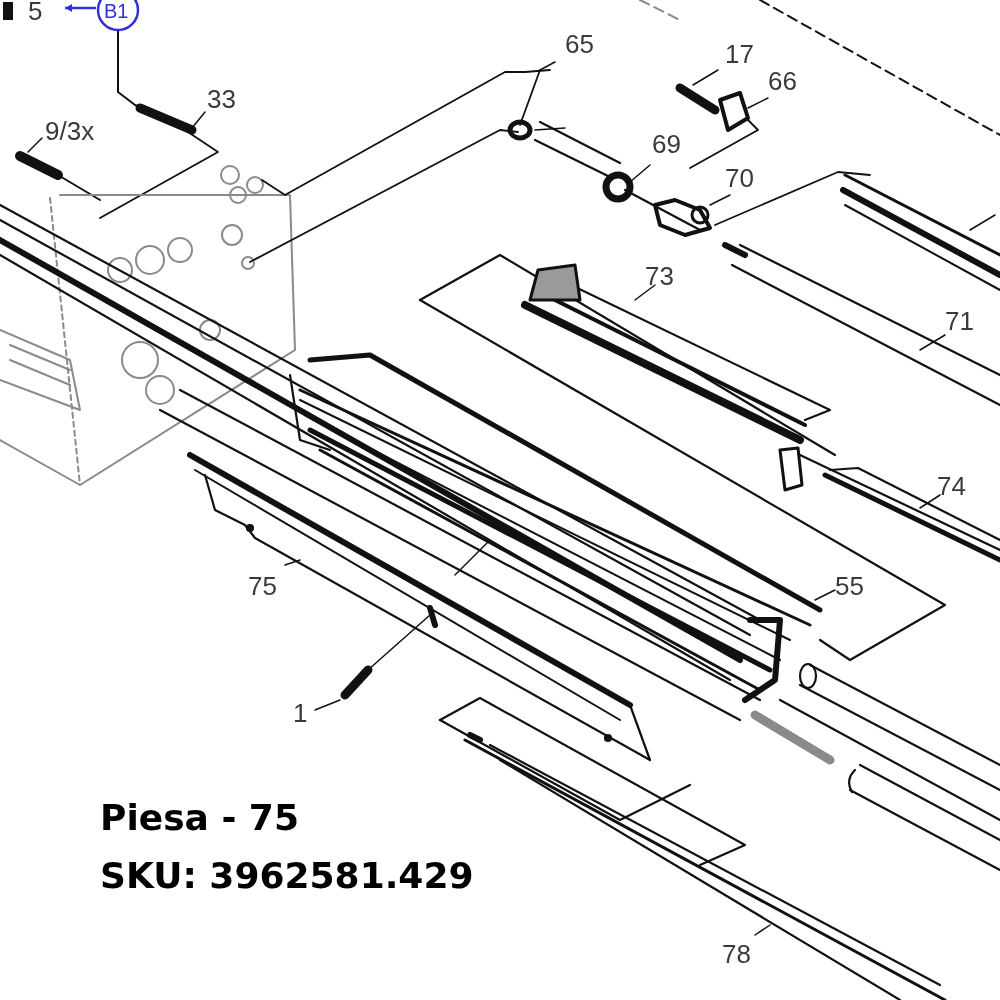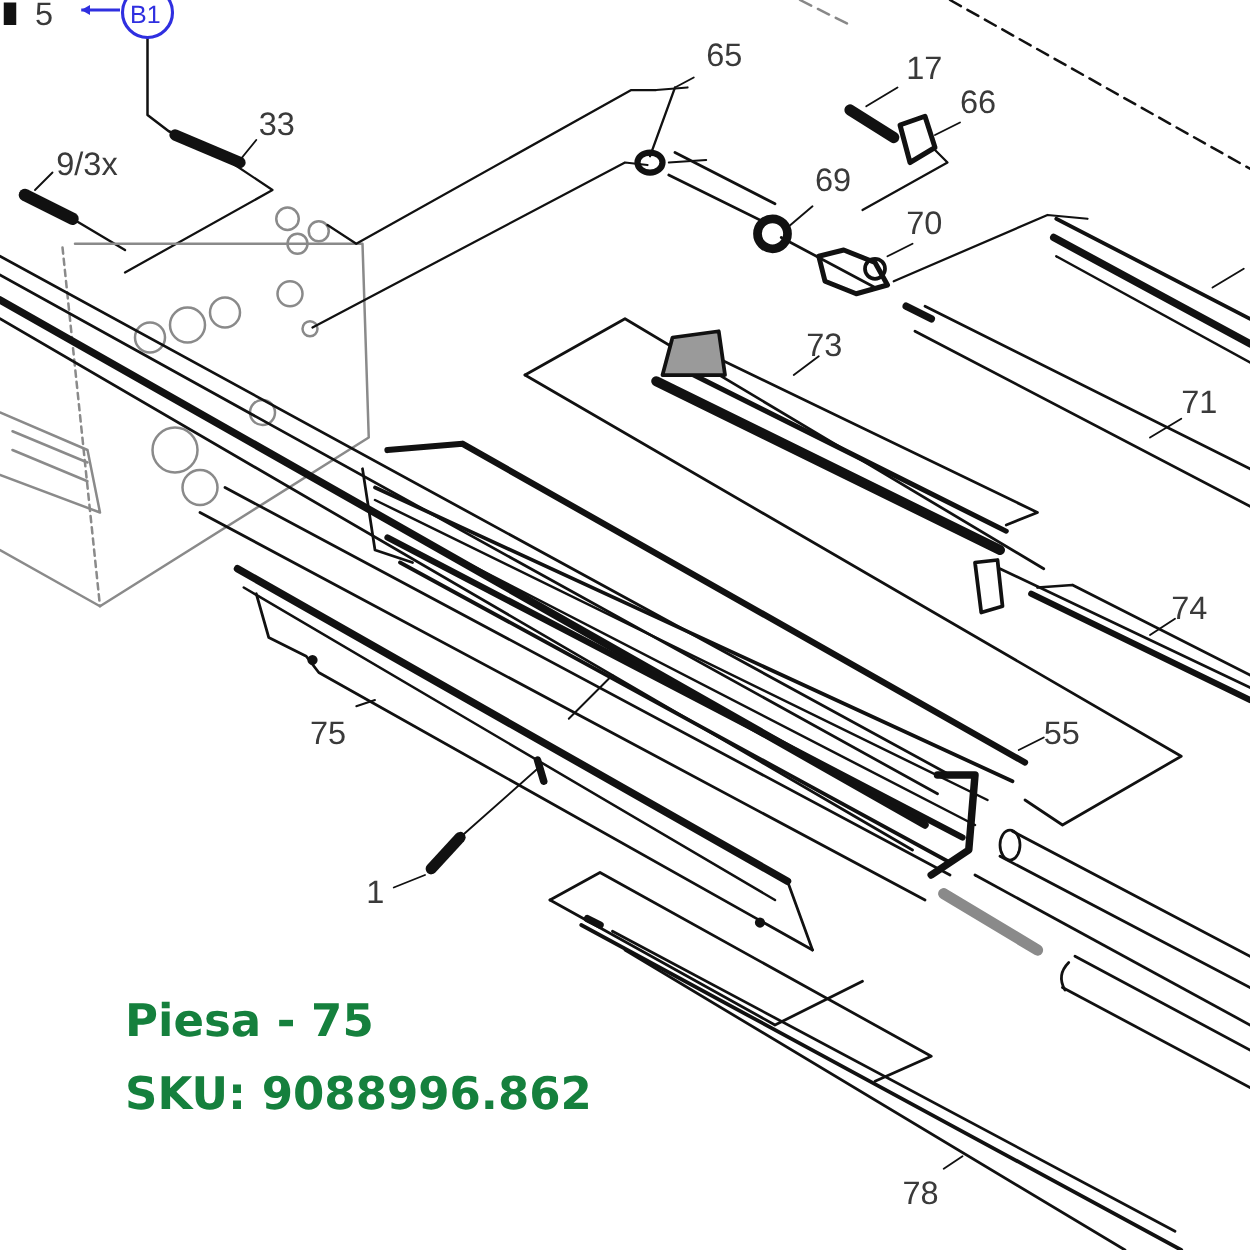--- a/index.html
+++ b/index.html
@@ -1,20 +1,20 @@
 <!DOCTYPE html>
 <html><head>
 <meta charset="utf-8">
 <style>
   html, body { margin: 0; padding: 0; background: #ffffff; }
   #canvas { position: relative; width: 1000px; height: 1000px; overflow: hidden; background: #fff; }
   svg { position: absolute; left: 0; top: 0; }
   .lbl { font-family: "Liberation Sans", sans-serif; font-size: 26px; fill: #3a3a3a; }
   .b1 { font-family: "Liberation Sans", sans-serif; font-size: 20px; fill: #2f2fe0; }
-  .caption { position: absolute; left: 100px; font-family: "DejaVu Sans", sans-serif; font-weight: bold; color: #15803d; font-size: 36px; line-height: 1; }
+  .caption { position: absolute; left: 100px; font-family: "DejaVu Sans", sans-serif; font-weight: bold; color: #000000; font-size: 36px; line-height: 1; }
   #cap1 { top: 800px; }
   #cap2 { top: 858px; }
 </style>
 </head>
 <body>
 
 <div id="canvas">
   <svg width="1000" height="1000" viewBox="0 0 1000 1000">
     <g stroke="#111" fill="none" stroke-width="2.2" stroke-linecap="round" stroke-linejoin="round">
 
@@ -169,14 +169,14 @@
     <text x="645" y="285" class="lbl">73</text>
     <text x="945" y="330" class="lbl">71</text>
     <text x="937" y="495" class="lbl">74</text>
     <text x="835" y="595" class="lbl">55</text>
     <text x="248" y="595" class="lbl">75</text>
     <text x="293" y="722" class="lbl">1</text>
     <text x="722" y="963" class="lbl">78</text>
   </svg>
 
   <div id="cap1" class="caption">Piesa - 75</div>
-  <div id="cap2" class="caption">SKU: 9088996.862</div>
+  <div id="cap2" class="caption">SKU: 3962581.429</div>
 </div>
 
 </body></html>

